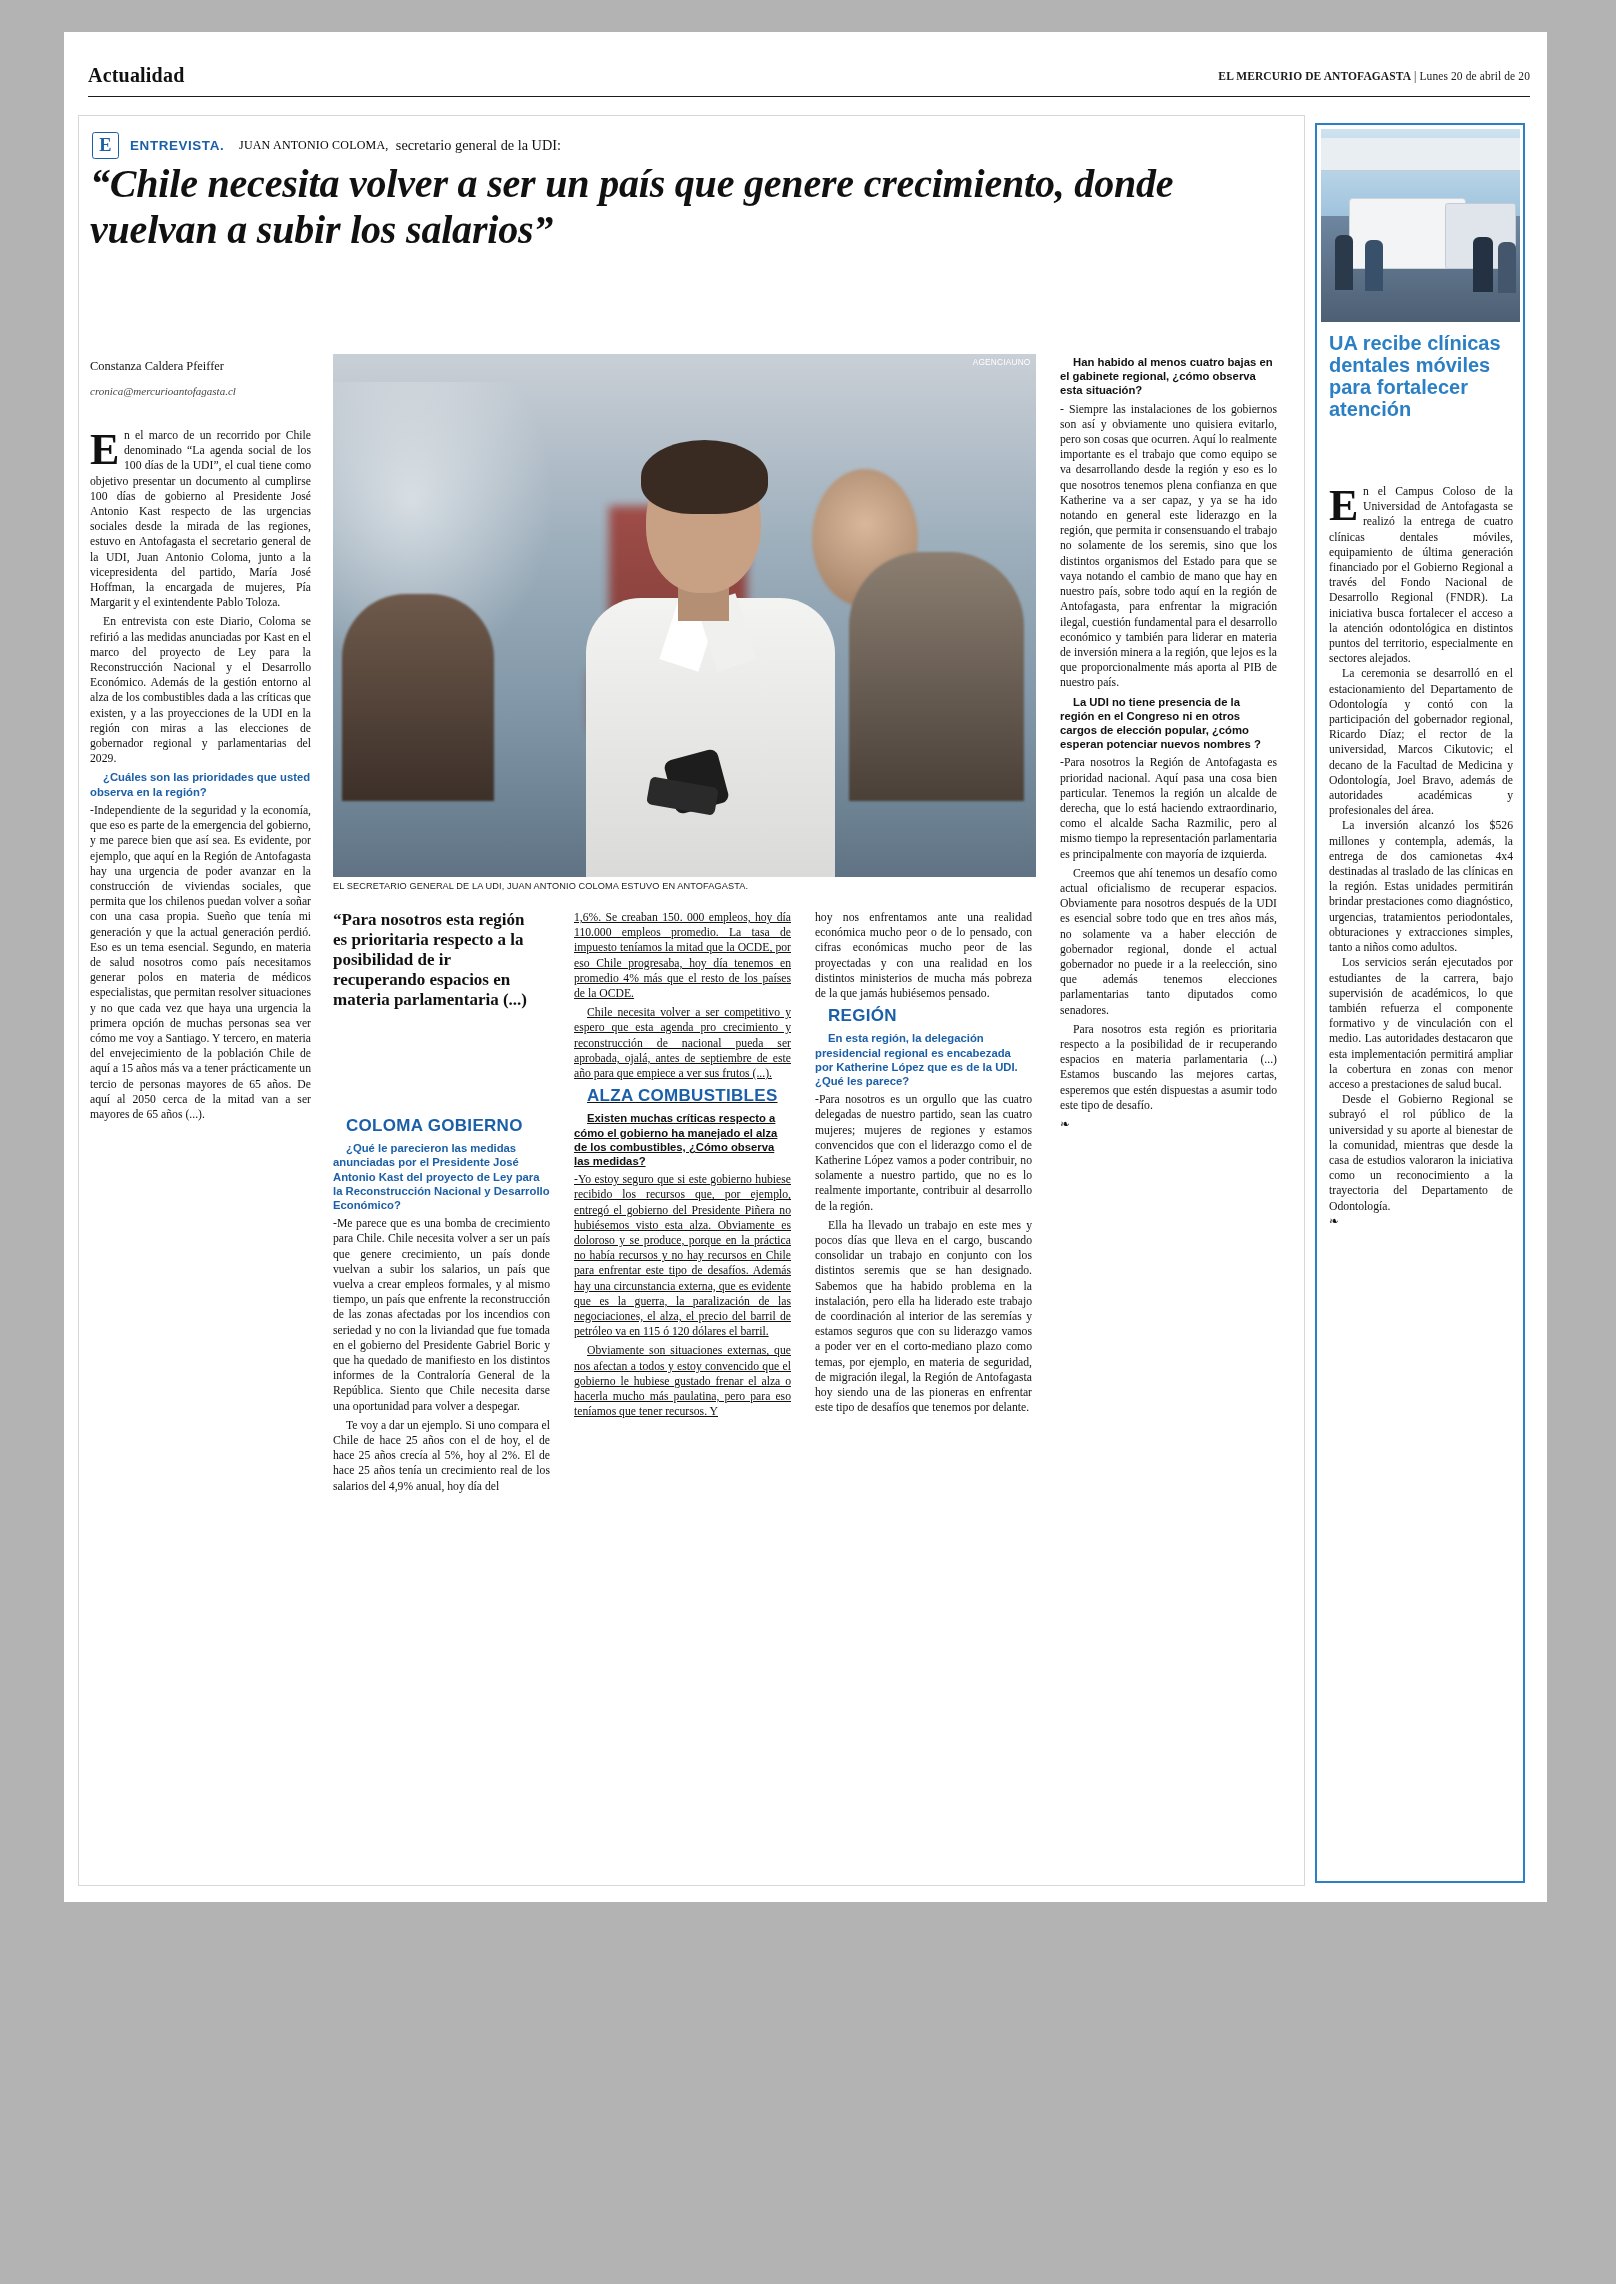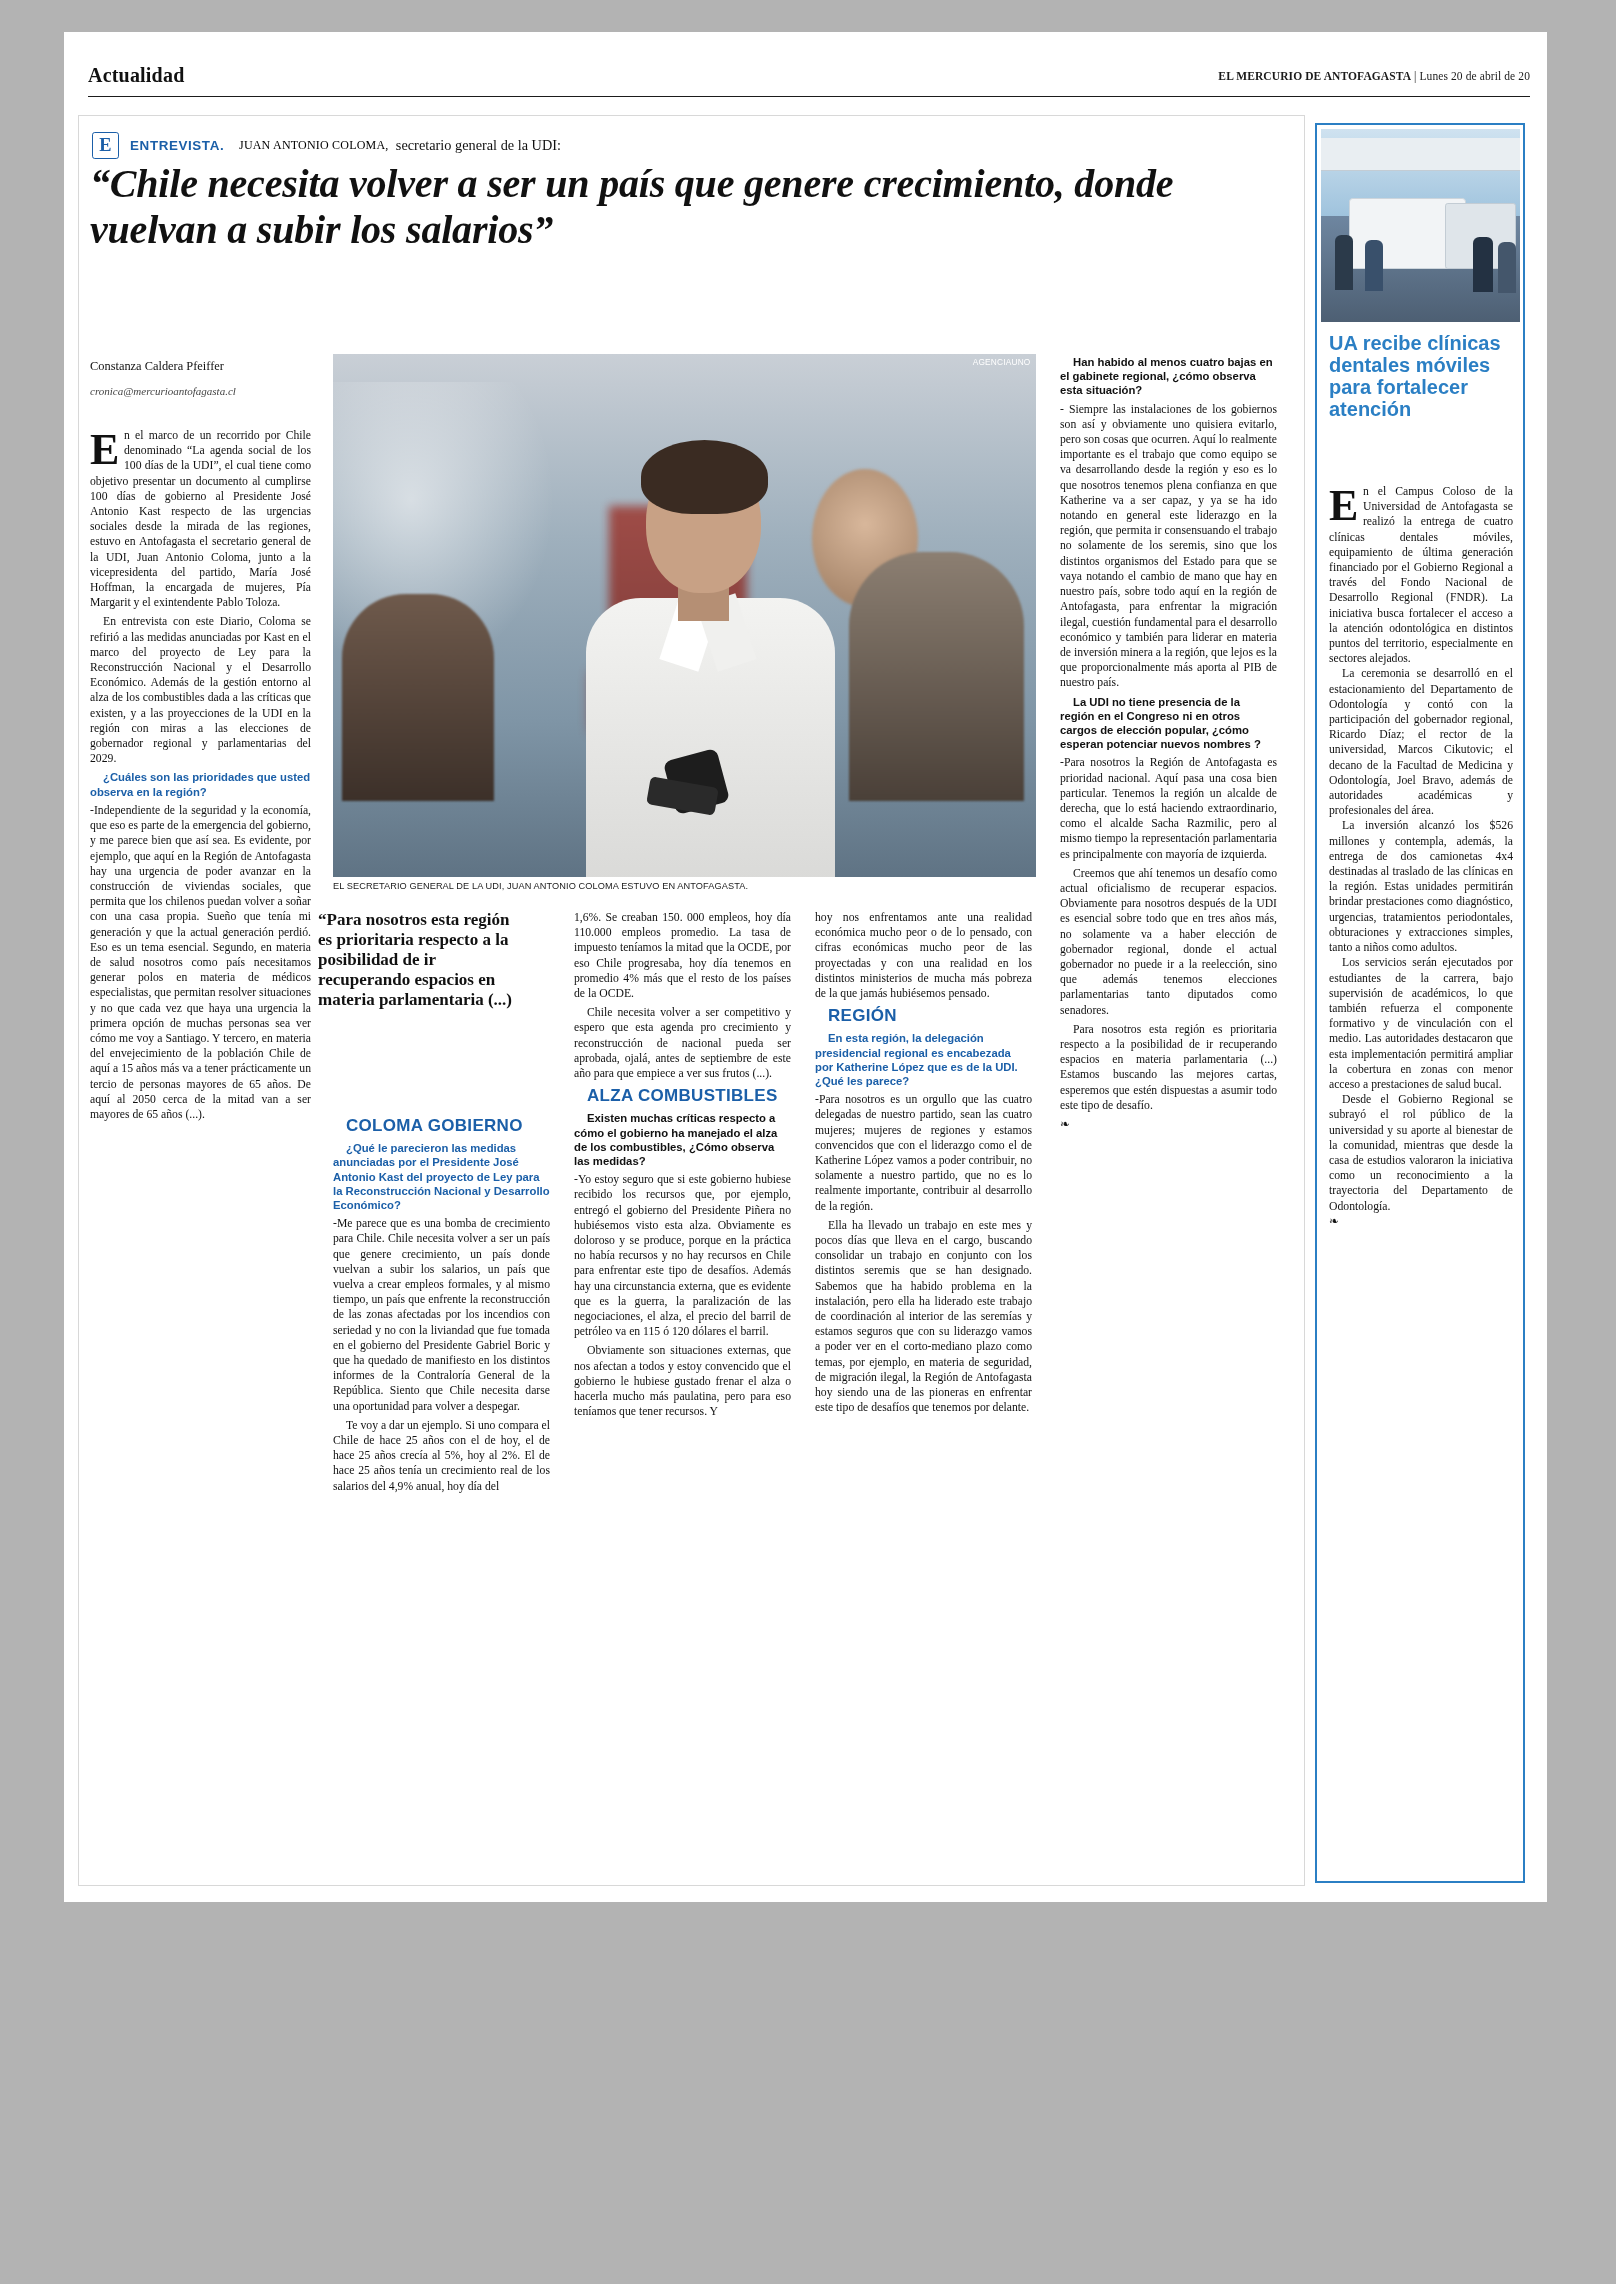--- a/index.html
+++ b/index.html
@@ -263,27 +263,27 @@
     float: left;
     font-size: 44px;
     line-height: 0.78;
     padding: 4.6px 4.6px 0 0;
     font-weight: bold;
     font-family: "Liberation Serif", serif;
   }
 
   .c1 { left: 90px; top: 428px; width: 221px; }
   .c2 { left: 333px; top: 910px; width: 217px; }
-  .c3 { left: 574px; top: 910px; width: 217px; }
+  .c3 { left: 574px; top: 910px; width: 217px; text-decoration: underline; }
   .c4 { left: 815px; top: 910px; width: 217px; }
   .c5 { left: 1060px; top: 355px; width: 217px; }
 
   .pullquote {
     position: absolute;
-    left: 318px;
+    left: 333px;
     top: 910px;
     width: 207px;
     font-family: "Liberation Serif", serif;
     font-weight: bold;
     font-size: 17px;
     line-height: 1.18;
     color: #111;
   }
   .subhead {
     font-family: "Liberation Sans", sans-serif;

